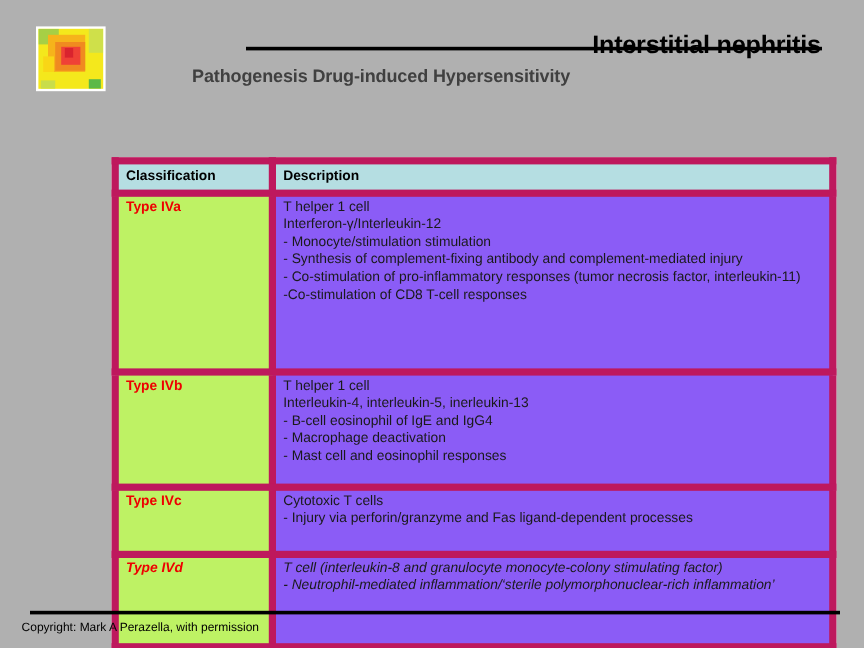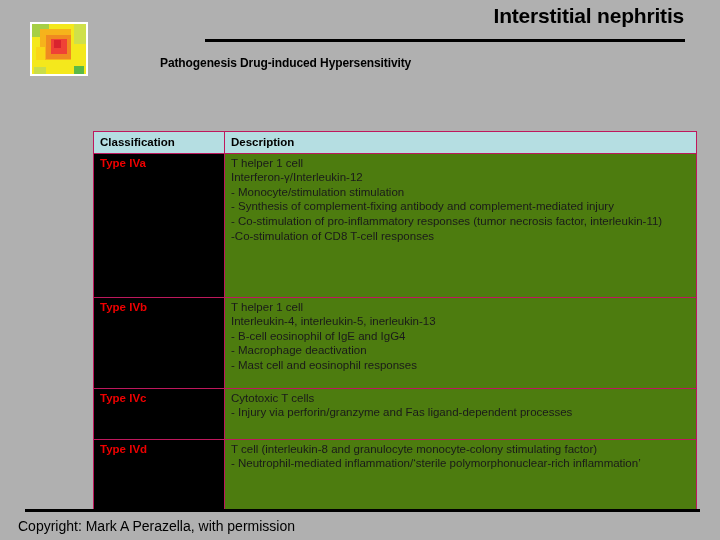--- a/index.html
+++ b/index.html
@@ -41,21 +41,21 @@
   .sw-e { left: 36%; top: 30%; width: 28%; height: 30%; background: #ef4136; }
   .sw-f { left: 40%; top: 32%; width: 14%; height: 16%; background: #d9232e; }
   .sw-g { right: 4%; bottom: 0; width: 18%; height: 16%; background: #5bb947; }
   .sw-h { left: 4%;  bottom: 0; width: 22%; height: 14%; background: #c9dd4a; }
   .sw-i { left: 8%;  top: 46%; width: 16%; height: 26%; background: #f9d616; }
 
   
   .slide-title {
     position: absolute;
     right: 36px;
-    top: 4px;
+    top: 26px;
     font-size: 21px;
     font-weight: bold;
     color: #000000;
     letter-spacing: -0.2px;
     white-space: nowrap;
   }
   .title-rule {
     position: absolute;
     left: 205px;
     top: 39px;
@@ -63,23 +63,23 @@
     height: 3px;
     background: #000000;
   }
 
   
   .subtitle {
     position: absolute;
     left: 160px;
     top: 53px;
     width: 500px;
-    font-size: 12px;
-    font-weight: bold;
-    color: #000000;
+    font-size: 15px;
+    font-weight: bold;
+    color: #404040;
     line-height: 21px;
     letter-spacing: -0.1px;
   }
 
   
   .tbl-wrap {
     position: absolute;
     left: 93px;
     top: 131px;
     width: 604px;
@@ -87,68 +87,68 @@
   table.data {
     border-collapse: collapse;
     width: 100%;
     table-layout: fixed;
     background: #ffffff;
   }
   table.data col.c1 { width: 131px; }
   table.data col.c2 { width: auto; }
 
   table.data th, table.data td {
-    border: 1px solid #be185d;
+    border: 6px solid #be185d;
     vertical-align: top;
     padding: 2px 5px 4px 6px;
     font-size: 11.5px;
     line-height: 14.6px;
     color: #1a1a1a;
   }
   table.data thead th {
     background: #b5dee2;
     font-weight: bold;
     font-size: 11.5px;
     text-align: left;
     padding-top: 3px;
     padding-bottom: 3px;
     color: #000000;
   }
   table.data td.cls {
-    background: #000000;
+    background: #bef264;
     font-weight: bold;
     color: #ee0000;
     font-size: 11.5px;
     white-space: nowrap;
   }
   table.data td.desc {
-    background: #4d7c0f;
+    background: #8b5cf6;
   }
   .desc-line { display: block; }
 
   
   tr.r-iva td { height: 137px; }
   tr.r-ivb td { height: 84px; }
   tr.r-ivc td { height: 44px; }
-  tr.r-ivd td { height: 65px; }
+  tr.r-ivd td { height: 65px; font-style: italic; }
 
   
   .footer-rule {
     position: absolute;
     left: 25px;
     top: 509px;
     width: 675px;
     height: 3px;
     background: #000000;
   }
   .copyright {
     position: absolute;
     left: 18px;
     top: 518px;
-    font-size: 14px;
+    font-size: 10px;
     color: #000000;
   }
 </style>
 </head>
 <body>
 
 <div class="logo">
   <div class="logo-inner">
     <span class="sw sw-a"></span>
     <span class="sw sw-b"></span>

